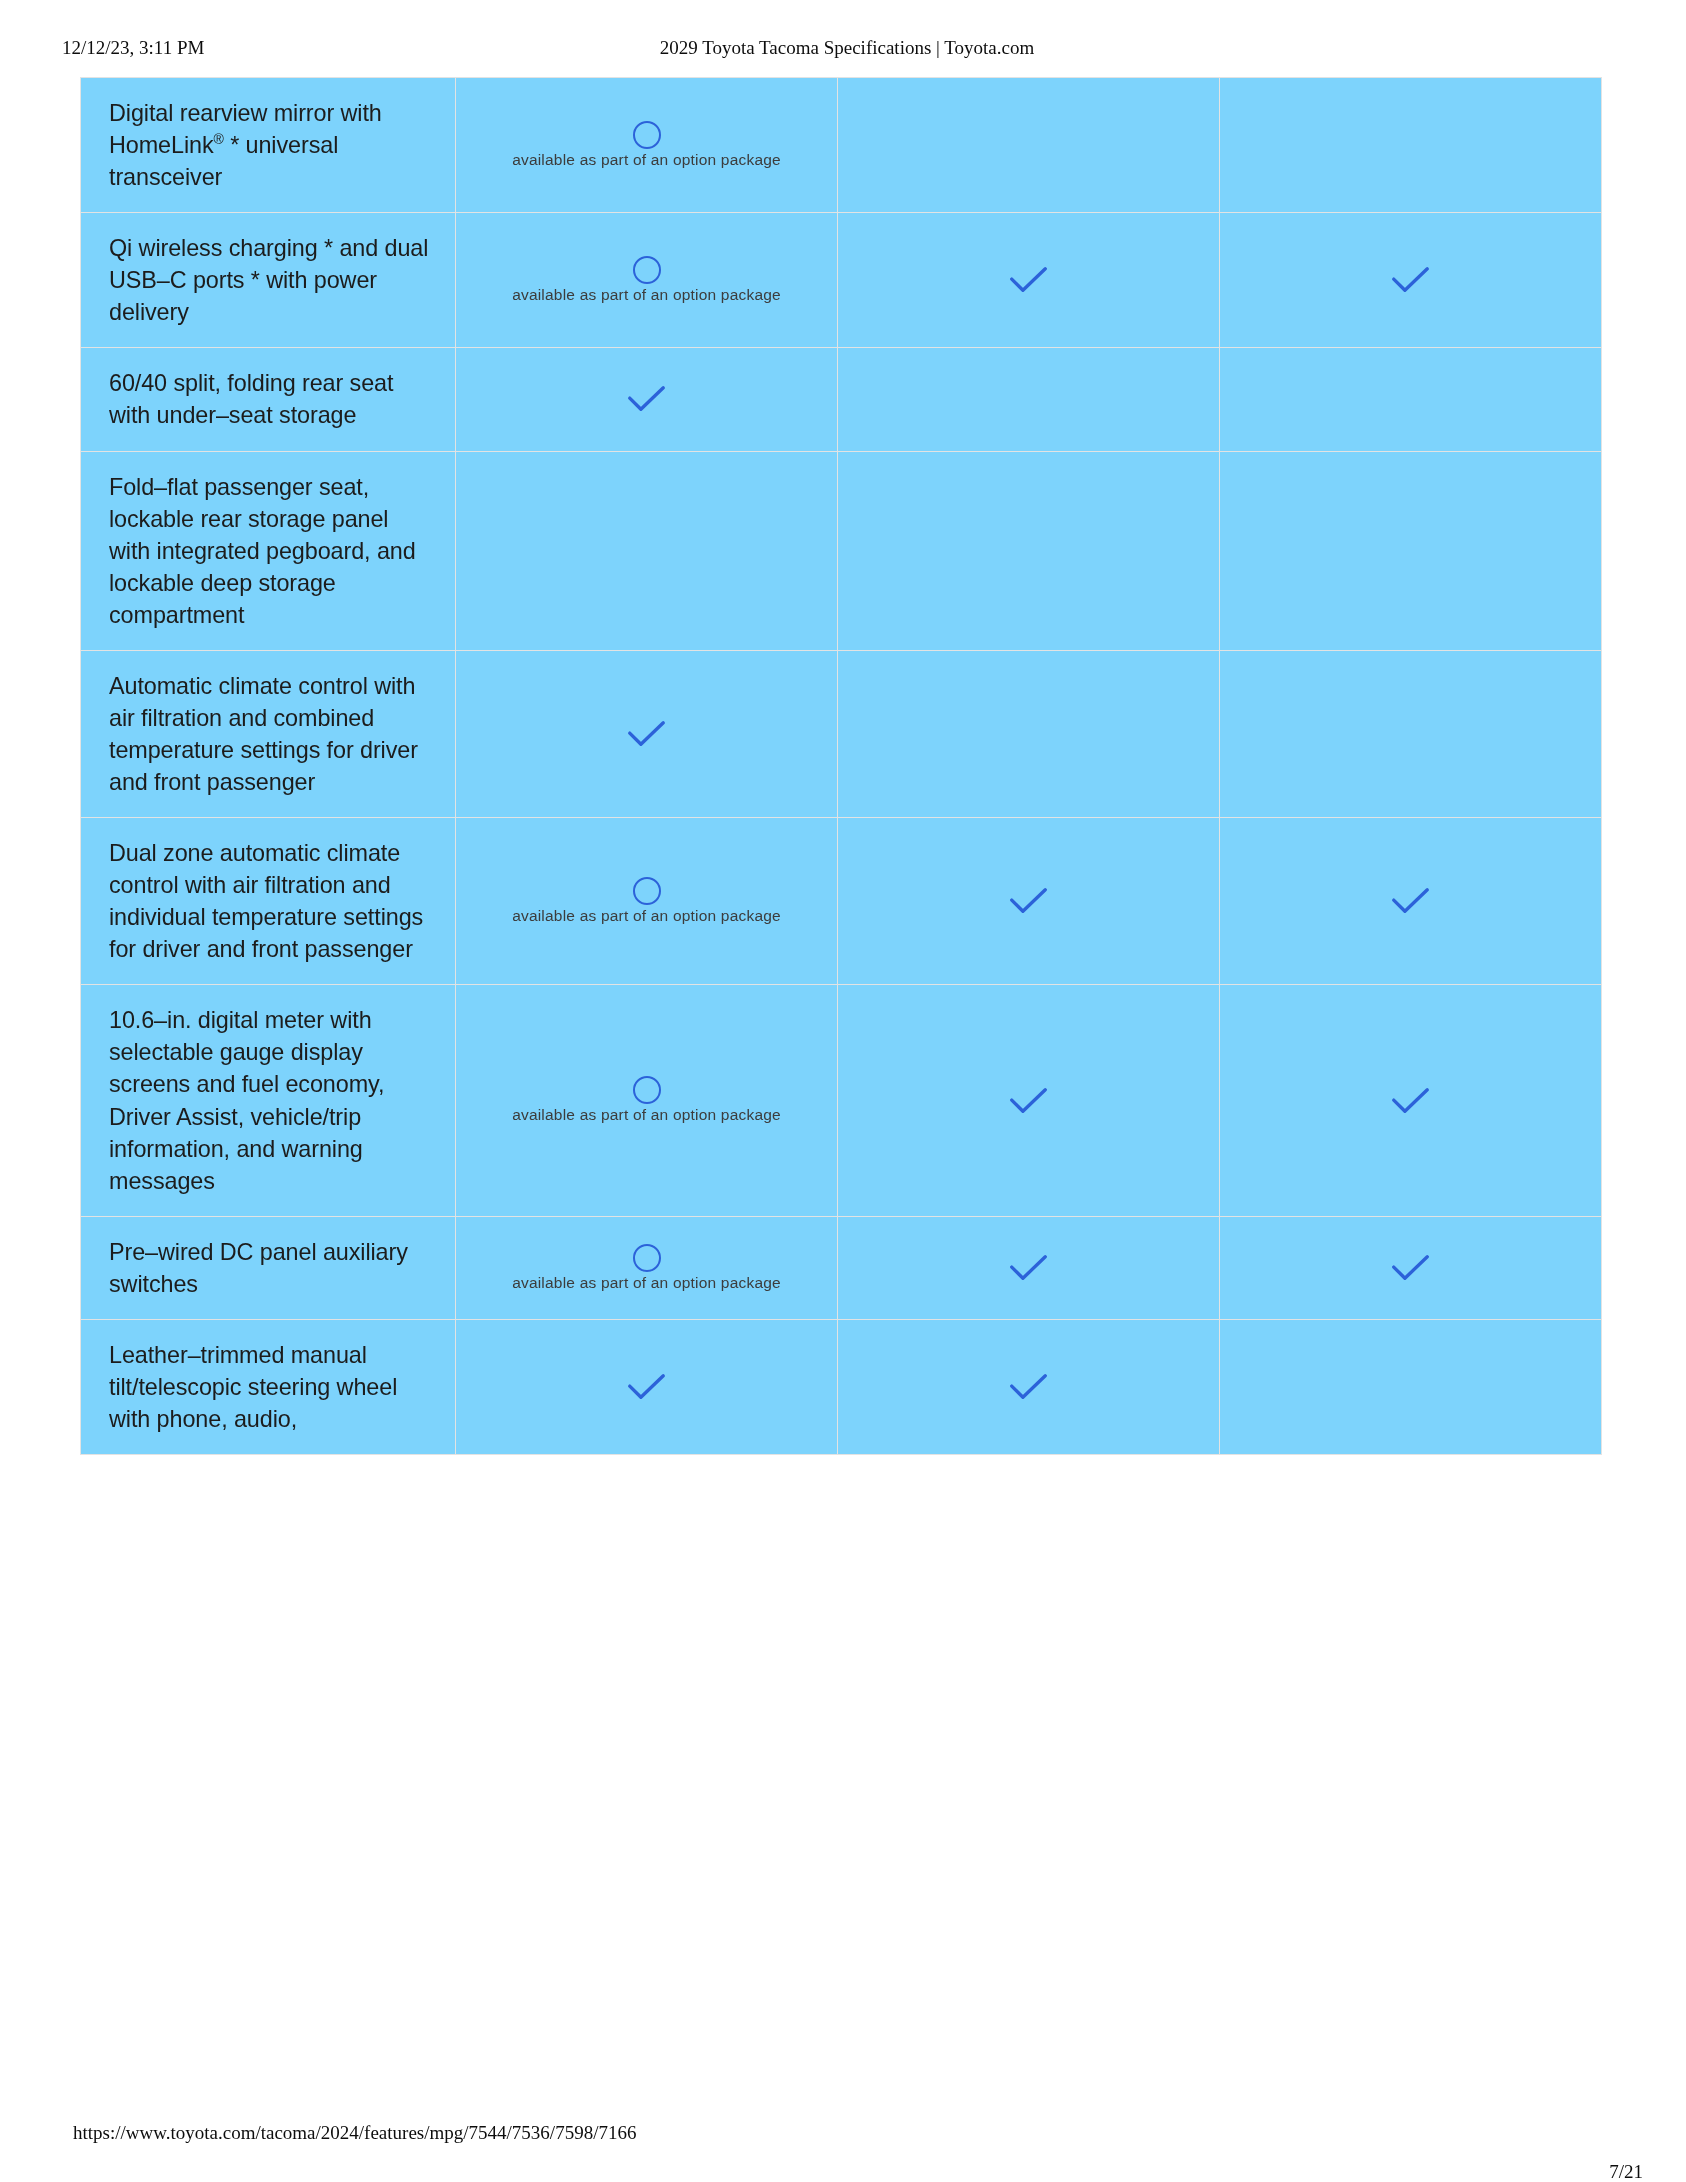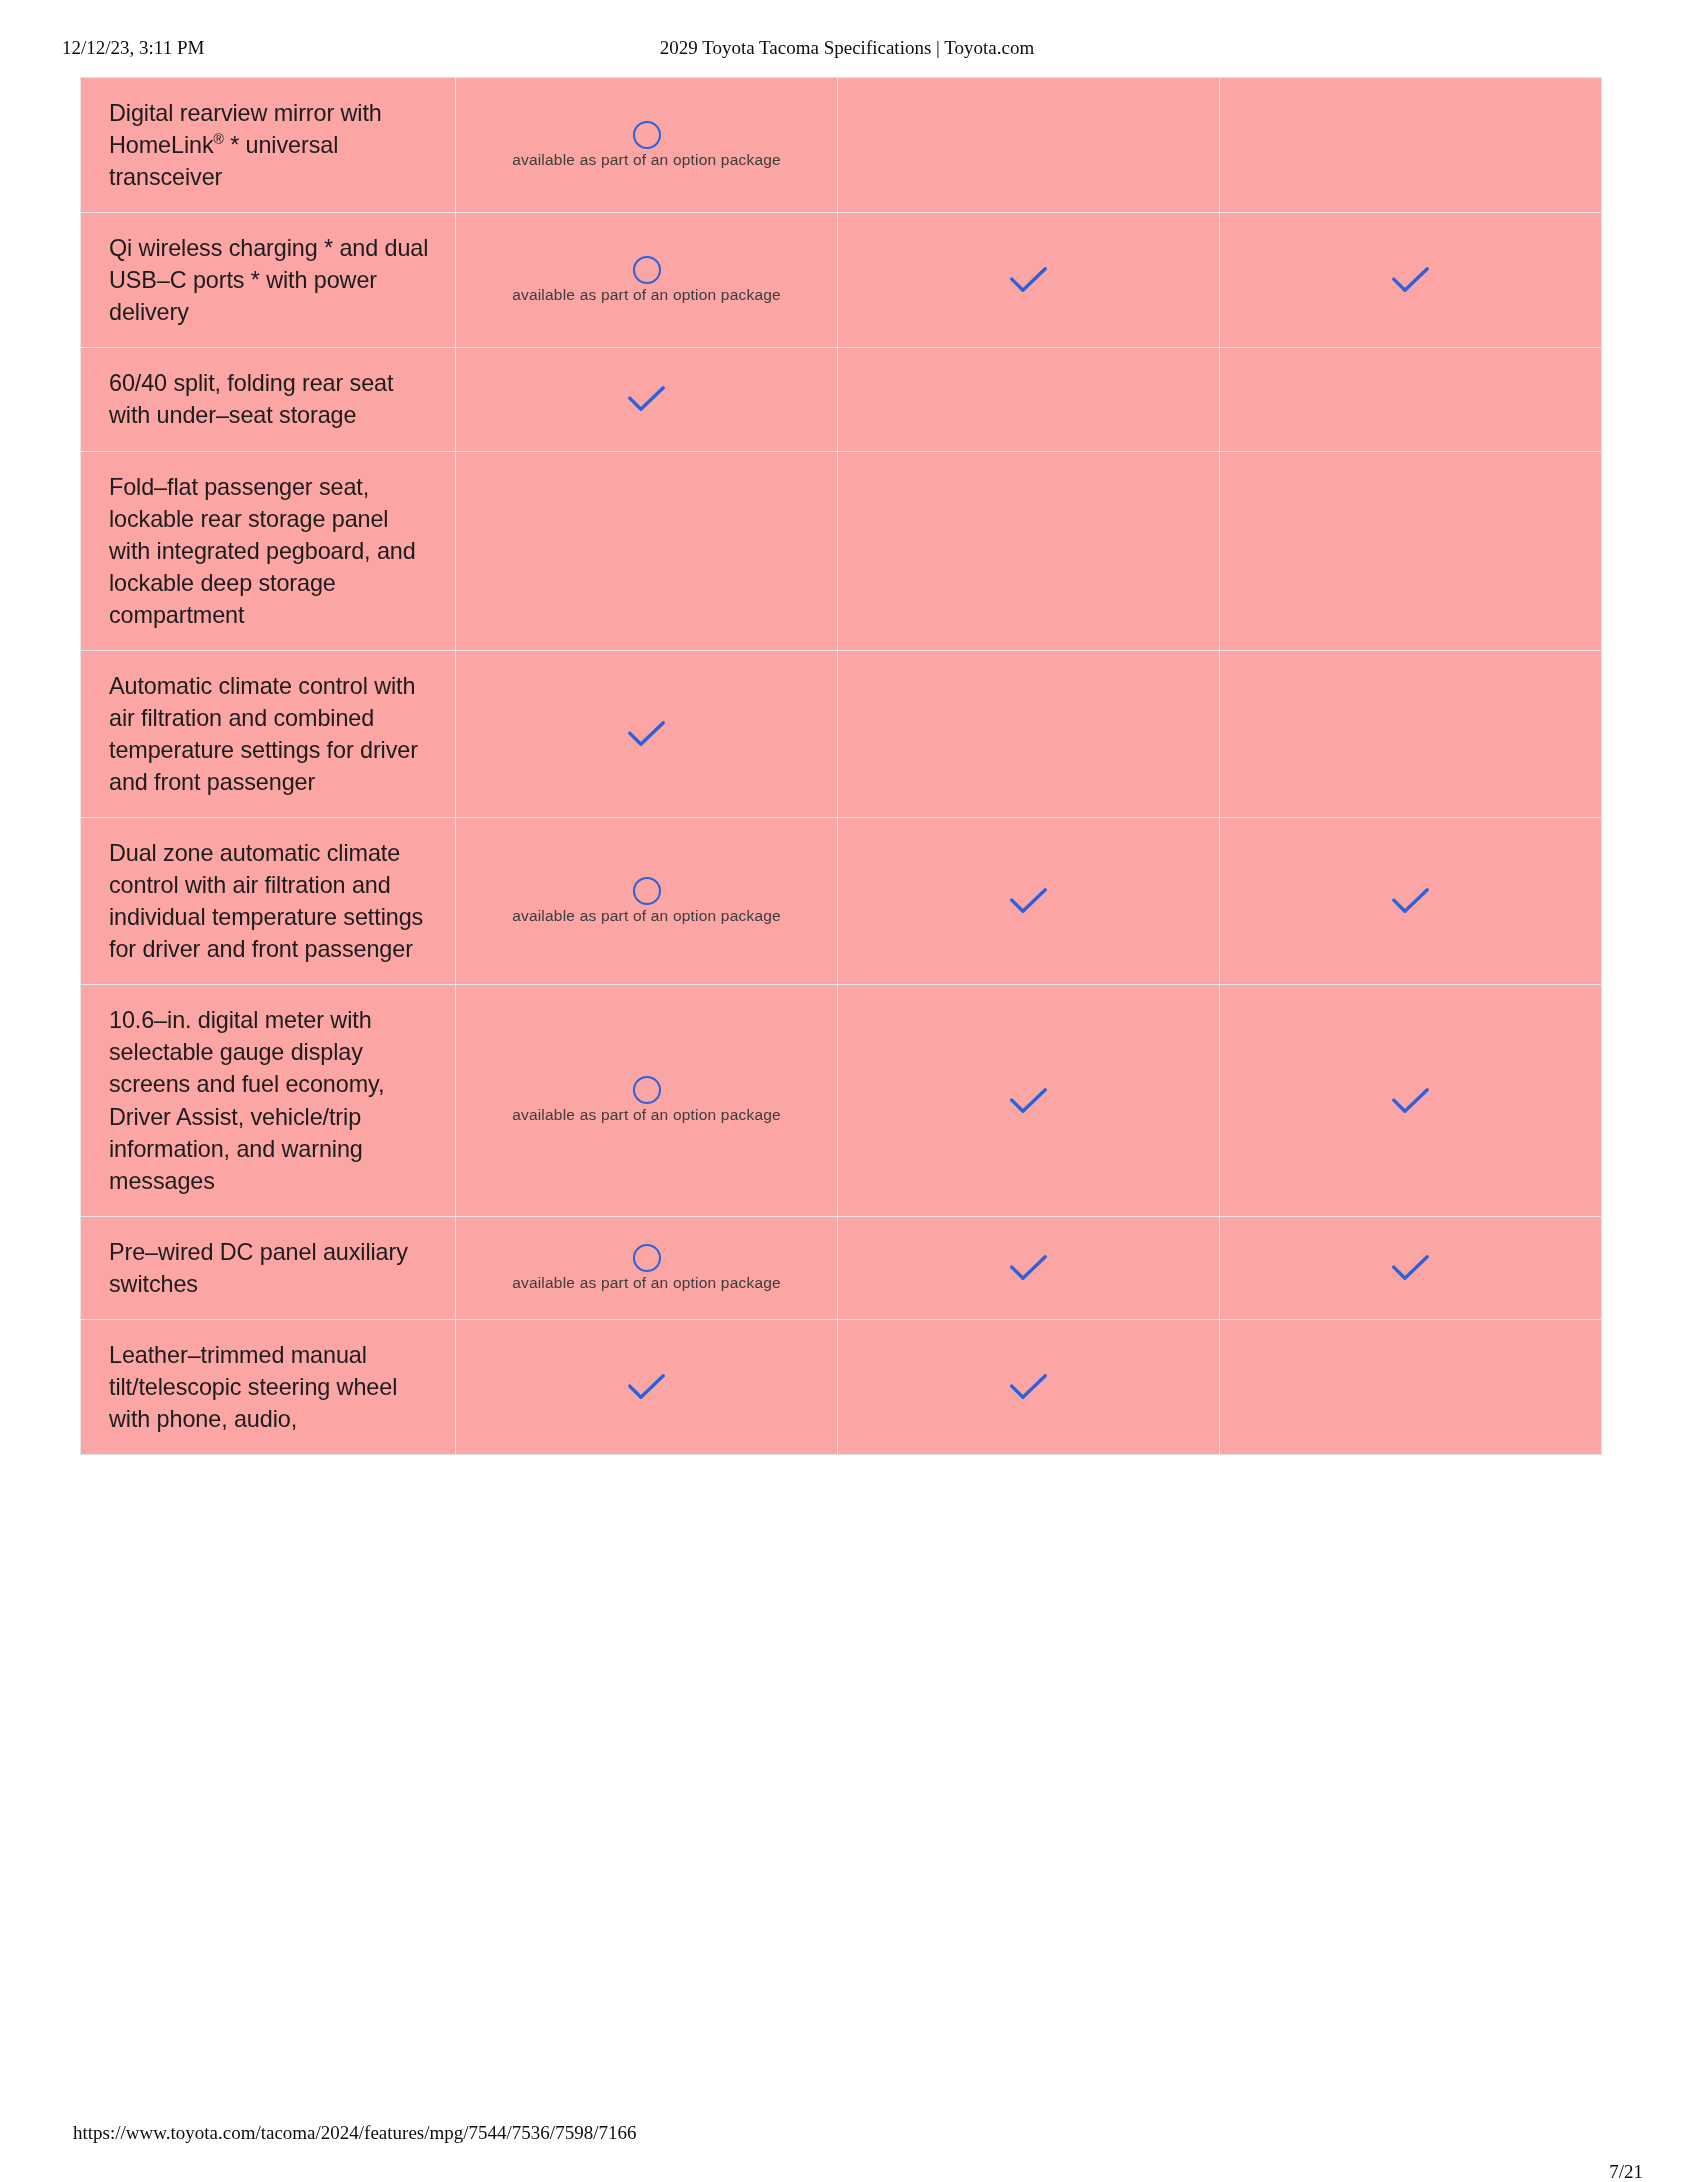--- a/index.html
+++ b/index.html
@@ -80,21 +80,21 @@
     top: 77px;
     left: 80px;
     width: 1522px;
     border-collapse: collapse;
     table-layout: fixed;
   }
   .spec-table td {
     border: 0.9px solid #e3e3e3;
     vertical-align: middle;
     padding: 0;
-    background: #fca5a5;
+    background: #7dd3fc;
   }
   .col-feature { width: 375px; }
   .col-trim    { width: 382px; }
 
   .feature-cell {
     padding: 19px 24px 19px 28px;
     font-size: 23.4px;
     line-height: 1.37;
     color: #1c1c1c;
     letter-spacing: -0.1px;

